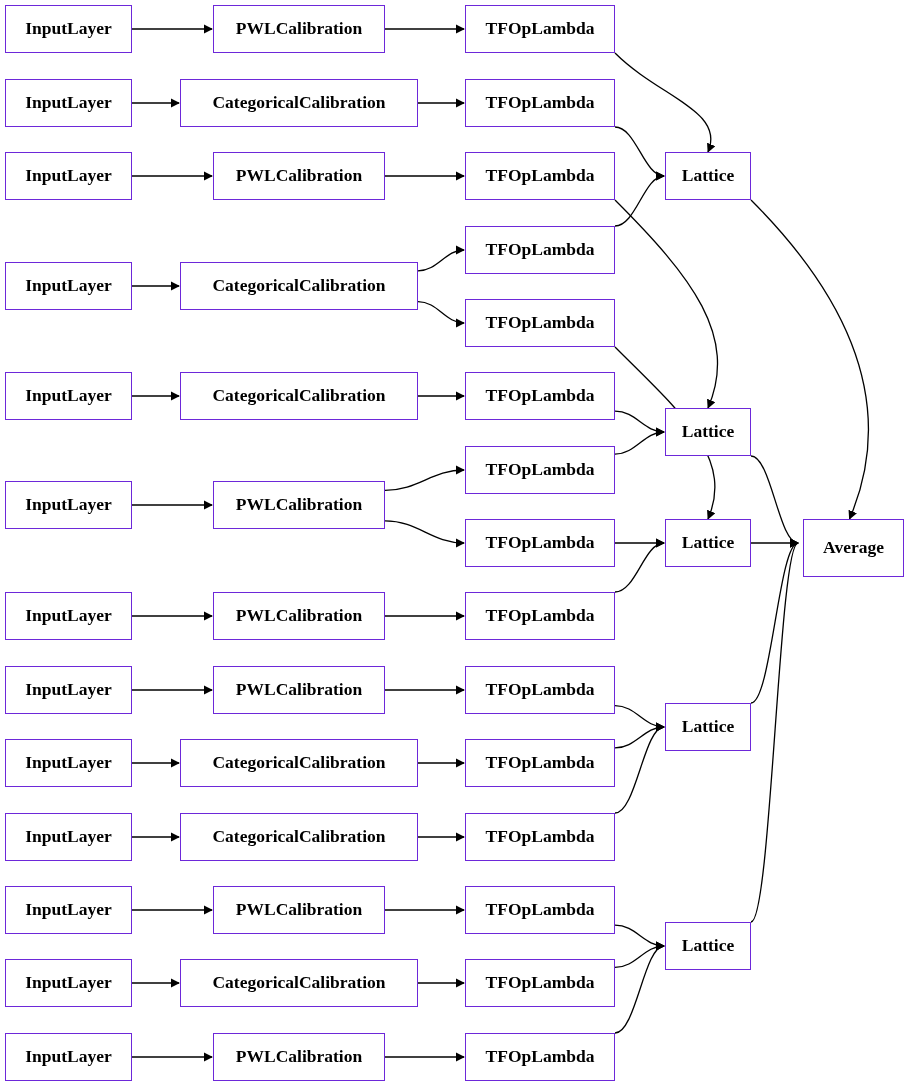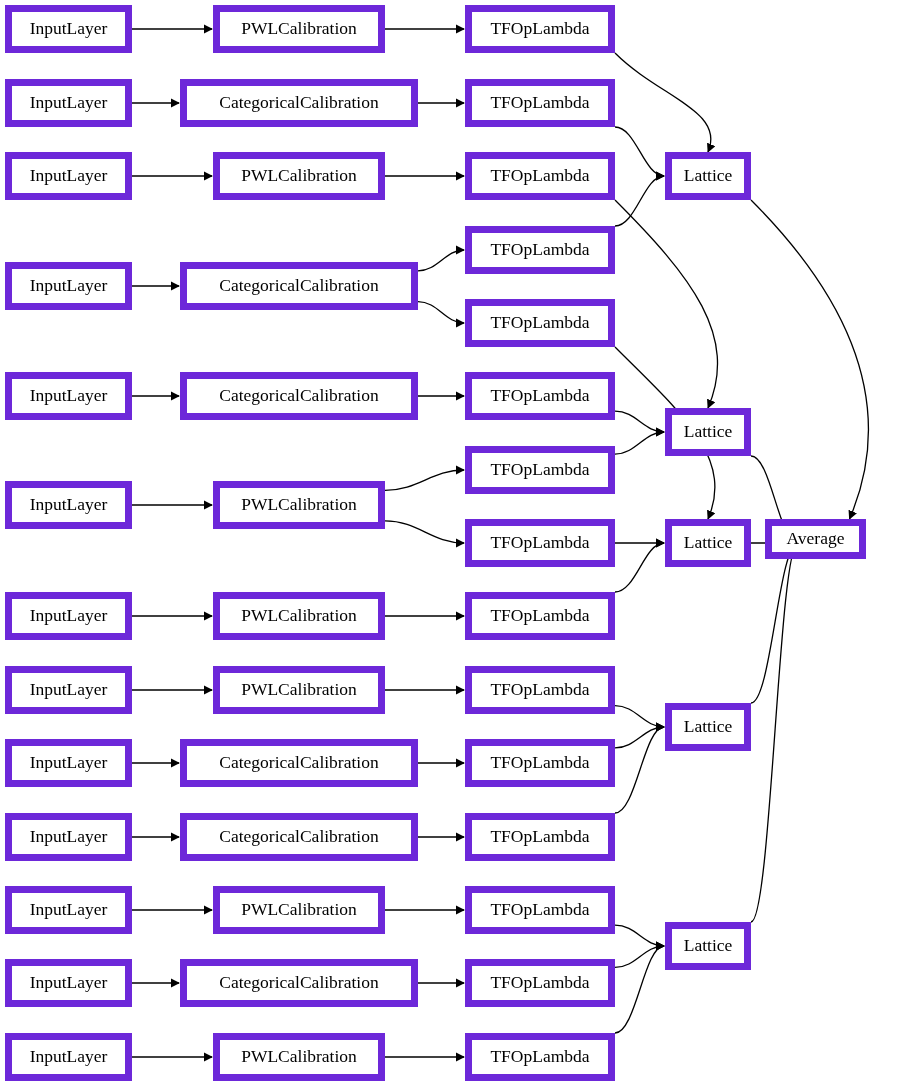--- a/index.html
+++ b/index.html
@@ -19,29 +19,30 @@
     position: absolute;
     left: 0;
     top: 0;
     width: 905px;
     height: 1087px;
     pointer-events: none;
   }
   .node {
     position: absolute;
     box-sizing: border-box;
-    border: 7px solid #6d28d9;
+    border: 1px solid #6d28d9;
     background: #ffffff;
     display: flex;
     align-items: center;
     justify-content: center;
     font-size: 17.5px;
     color: #000000;
     line-height: 1;
     white-space: nowrap;
+    font-weight: bold;
   }
   .node-label {
     display: block;
   }
 </style>
 </head>
 <body>
 
 <div id="canvas">
   <svg id="edge-layer" viewBox="0 0 905 1087" width="905" height="1087">
@@ -233,17 +234,17 @@
       </div>
       <div class="node" style="left: 665px; top: 519px; width: 86px; height: 48px;">
         <span class="node-label">Lattice</span>
       </div>
       <div class="node" style="left: 665px; top: 703px; width: 86px; height: 48px;">
         <span class="node-label">Lattice</span>
       </div>
       <div class="node" style="left: 665px; top: 922px; width: 86px; height: 48px;">
         <span class="node-label">Lattice</span>
       </div>
-      <div class="node" style="left: 765px; top: 519px; width: 101px; height: 40px;">
+      <div class="node" style="left: 803px; top: 519px; width: 101px; height: 58px;">
         <span class="node-label">Average</span>
       </div>
     </div>
 </div>
 
 </body></html>

